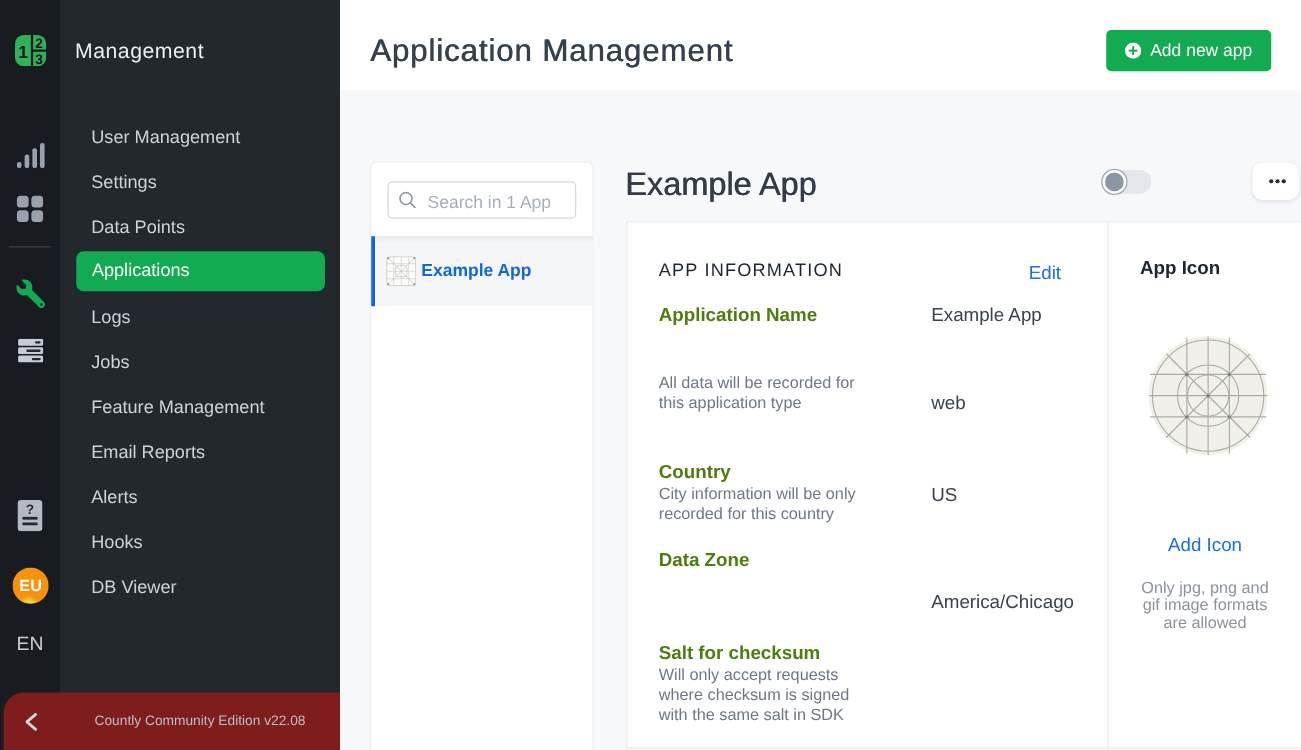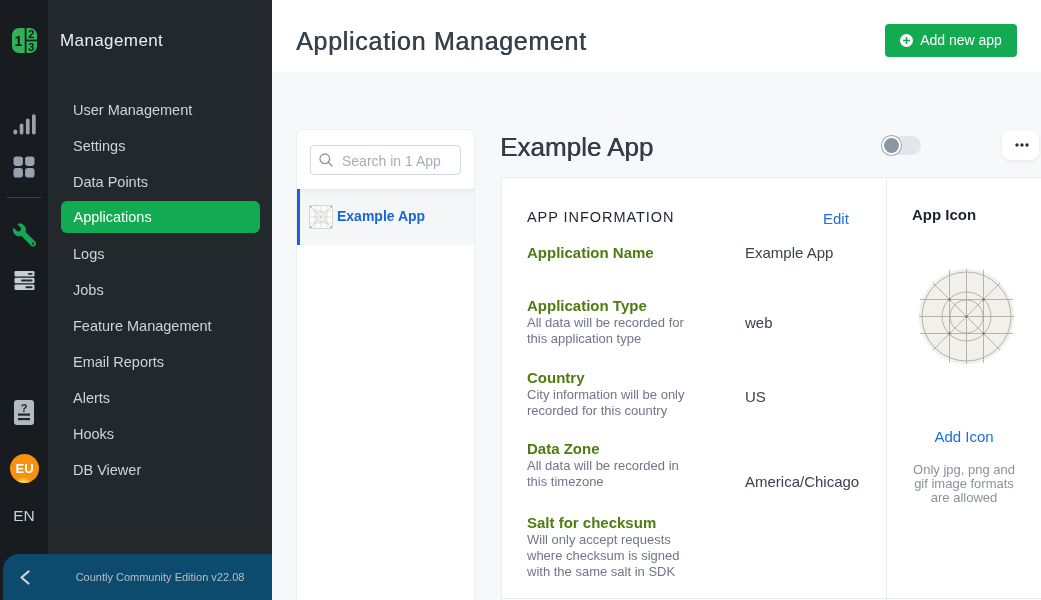--- a/index.html
+++ b/index.html
@@ -1,19 +1,19 @@
 <!DOCTYPE html>
 <html><head>
 <meta charset="utf-8">
 <style>
 * { margin:0; padding:0; box-sizing:border-box; }
 html,body { width:1041px; height:600px; overflow:hidden; font-family:"Liberation Sans", sans-serif; background:#f7f8fa; }
 .rail { position:absolute; left:0; top:0; width:48px; height:600px; background:#181c21; z-index:3; }
 .panel { position:absolute; left:48px; top:0; width:224px; height:600px; background:#23282d; z-index:2; }
-.footer { position:absolute; left:3px; top:554px; width:269px; height:46px; background:#0c4a6e; border-top-left-radius:16px; z-index:4; }
+.footer { position:absolute; left:3px; top:554px; width:269px; height:46px; background:#7f1d1d; border-top-left-radius:16px; z-index:4; }
 .footer .ver { position:absolute; left:45px; width:224px; top:0; height:46px; line-height:46px; text-align:center; color:#b9bec5; font-size:11px; }
 .footer .chev { position:absolute; left:14px; top:16px; }
 
 .mgmt-title { position:absolute; left:60px; top:31px; color:#eceef0; font-size:17px; font-weight:500; letter-spacing:0.4px; z-index:5; }
 .menu { position:absolute; left:48px; top:92px; width:224px; z-index:5; }
 .mi { height:36px; line-height:36px; padding-left:25px; color:#ced3d8; font-size:14.5px; }
 .mi.active { background:#12ab52; color:#fff; border-radius:6px; margin:1px 12.5px 3px 12.5px; height:32px; line-height:32px; padding-left:13px; }
 
 .ric { position:absolute; left:0; width:48px; text-align:center; z-index:5; }
 
@@ -196,34 +196,32 @@
     <div class="hdiv"></div>
     <div class="sec-h">APP INFORMATION</div>
     <div class="edit">Edit</div>
 
     <div style="position:absolute;left:25px;top:66px;">
         <div class="lbl">Application Name</div>
       </div>
     <div class="val" style="top:66px;">Example App</div>
 
     <div style="position:absolute;left:25px;top:119px;">
-        <div class="lbl">Application Type</div>
         <div class="desc">All data will be recorded for<br>this application type</div>
       </div>
     <div class="val" style="top:136px;">web</div>
 
     <div style="position:absolute;left:25px;top:191px;">
         <div class="lbl">Country</div>
         <div class="desc">City information will be only<br>recorded for this country</div>
       </div>
     <div class="val" style="top:210px;">US</div>
 
     <div style="position:absolute;left:25px;top:262px;">
         <div class="lbl">Data Zone</div>
-        <div class="desc">All data will be recorded in<br>this timezone</div>
       </div>
     <div class="val" style="top:279px;margin-top:16px;">America/Chicago</div>
 
     <div style="position:absolute;left:25px;top:336px;">
         <div class="lbl">Salt for checksum</div>
         <div class="desc">Will only accept requests<br>where checksum is signed<br>with the same salt in SDK</div>
       </div>
 
     <div class="appicon-h">App Icon</div>
     <div style="position:absolute;left:417px;top:91px;">

